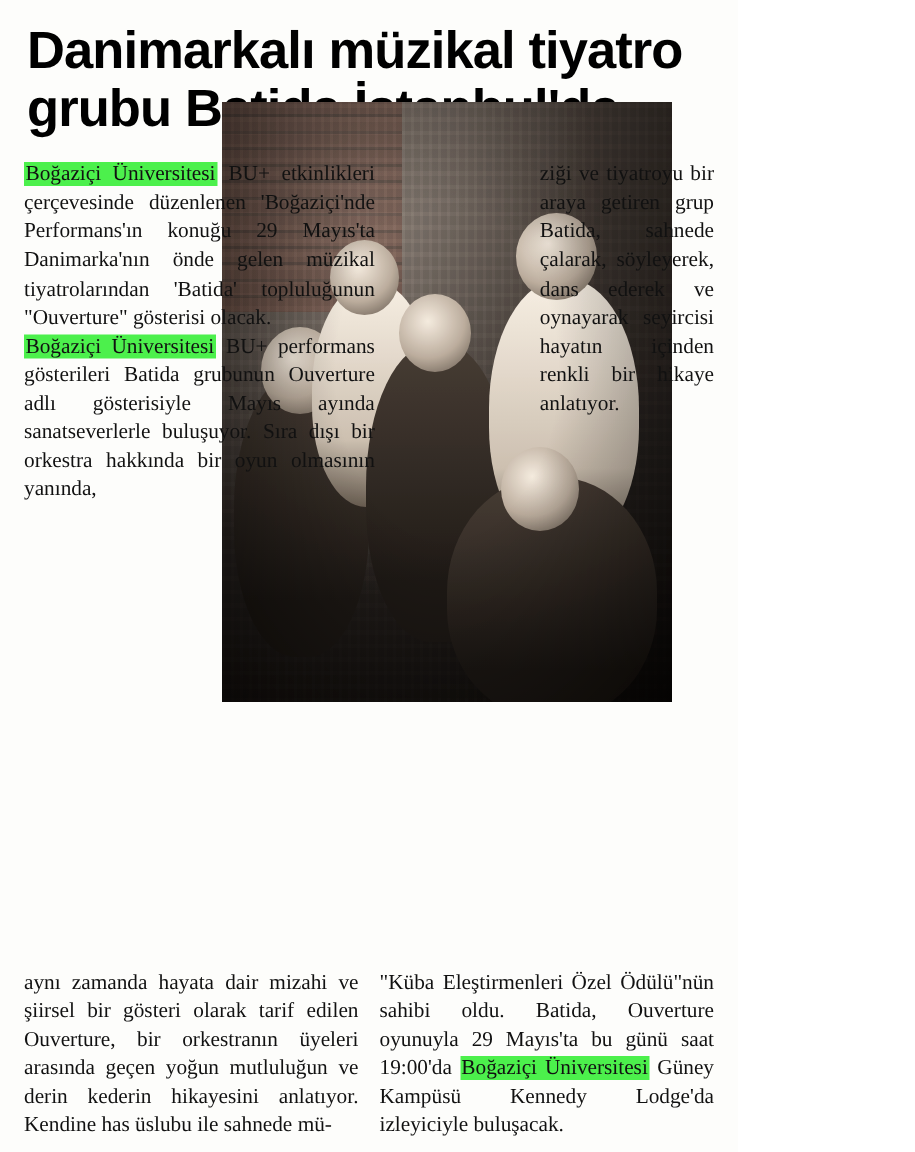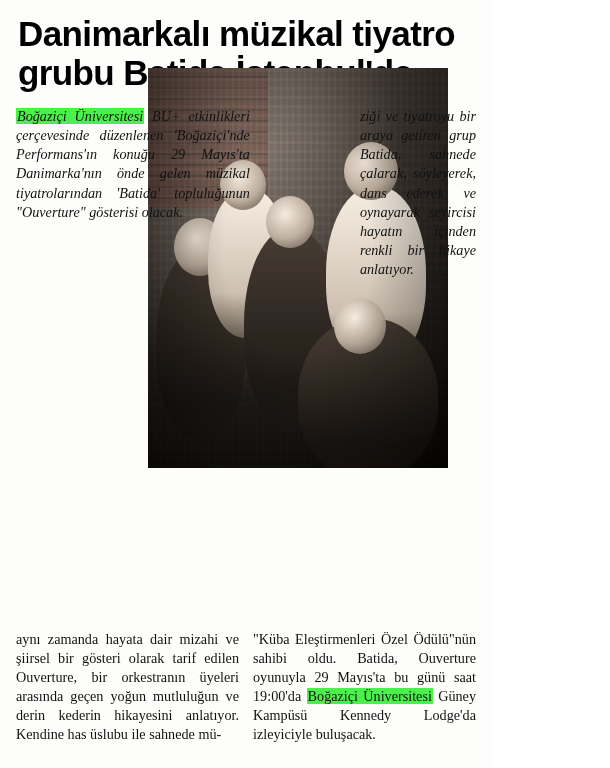--- a/index.html
+++ b/index.html
@@ -50,21 +50,20 @@
     gap: 14px;
     height: 600px;
   }
   .col {
     width: 278px;
     font-size: 14.2px;
     line-height: 1.34;
     text-align: justify;
     text-justify: inter-word;
     hyphens: manual;
-    font-style: italic;
   }
   .col p {
     margin: 0 0 0 0;
     text-indent: 0;
   }
   .col p + p {
     margin-top: 0;
   }
   .indent {
     text-indent: 16px;
@@ -124,21 +123,21 @@
   .vign {
     position: absolute;
     inset: 0;
     background: radial-gradient(ellipse at 50% 45%, rgba(0,0,0,0) 35%, rgba(0,0,0,0.55) 100%);
   }
   
   .bottom {
     position: absolute;
     left: 16px;
     right: 16px;
-    bottom: 24px;
+    bottom: 8px;
     display: flex;
     gap: 14px;
   }
   .bcol {
     width: 278px;
     font-size: 14.2px;
     line-height: 1.34;
     text-align: justify;
   }
 </style>
@@ -170,20 +169,23 @@
       <div class="fig head" style="left:186px; top:230px; width:52px; height:56px;"></div>
       <div class="vign"></div>
     </div>
   </div>
 
   <div class="cols">
     <div class="col">
       <p>
         <span class="hl">Boğaziçi Üniversitesi</span><span> BU+ etkinlikleri çerçevesinde düzenlenen 'Boğaziçi'nde Performans'ın konuğu 29 Mayıs'ta Danimarka'nın önde gelen müzikal tiyatrolarından 'Batida' topluluğunun "Ouverture" gösterisi olacak.</span>
       </p>
+      <p>
+        <span class="hl">Boğaziçi Üniversitesi</span><span> BU+ performans gösterileri Batida grubunun Ouverture adlı gösterisiyle Mayıs ayında sanatseverlerle buluşuyor. Sıra dışı bir orkestra hakkında bir oyun olmasının yanında,</span>
+      </p>
     </div>
 
     <div class="col" style="margin-left:96px; width:138px;">
       <p>ziği ve tiyatroyu bir araya getiren grup Batida, sahnede çalarak, söyleyerek, dans ederek ve oynayarak seyircisi hayatın içinden renkli bir hikaye anlatıyor.</p>
     </div>
   </div>
 
   <div class="bottom">
     <div class="bcol">aynı zamanda hayata dair mizahi ve şiirsel bir gösteri olarak tarif edilen Ouverture, bir orkestranın üyeleri arasında geçen yoğun mutluluğun ve derin kederin hikayesini anlatıyor. Kendine has üslubu ile sahnede mü-</div>
     <div class="bcol">

